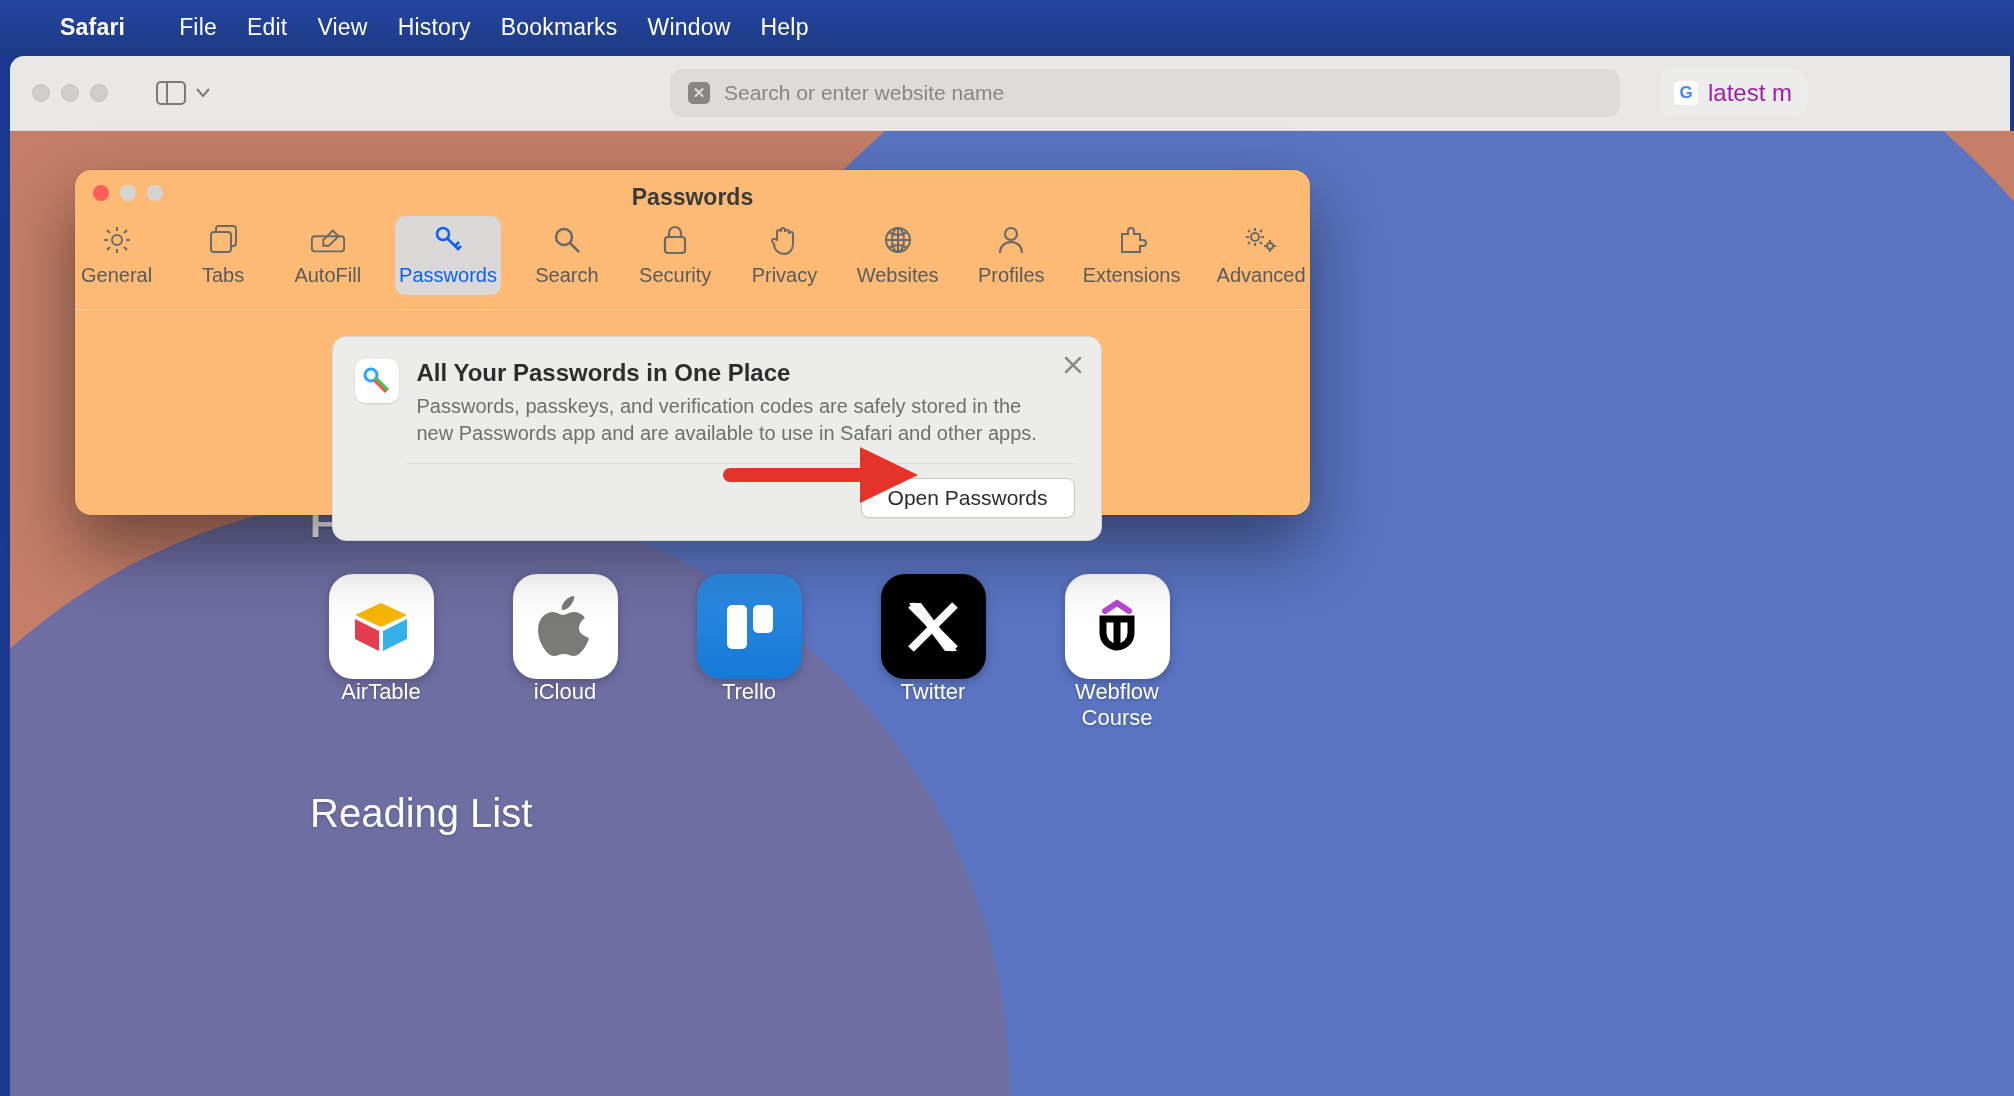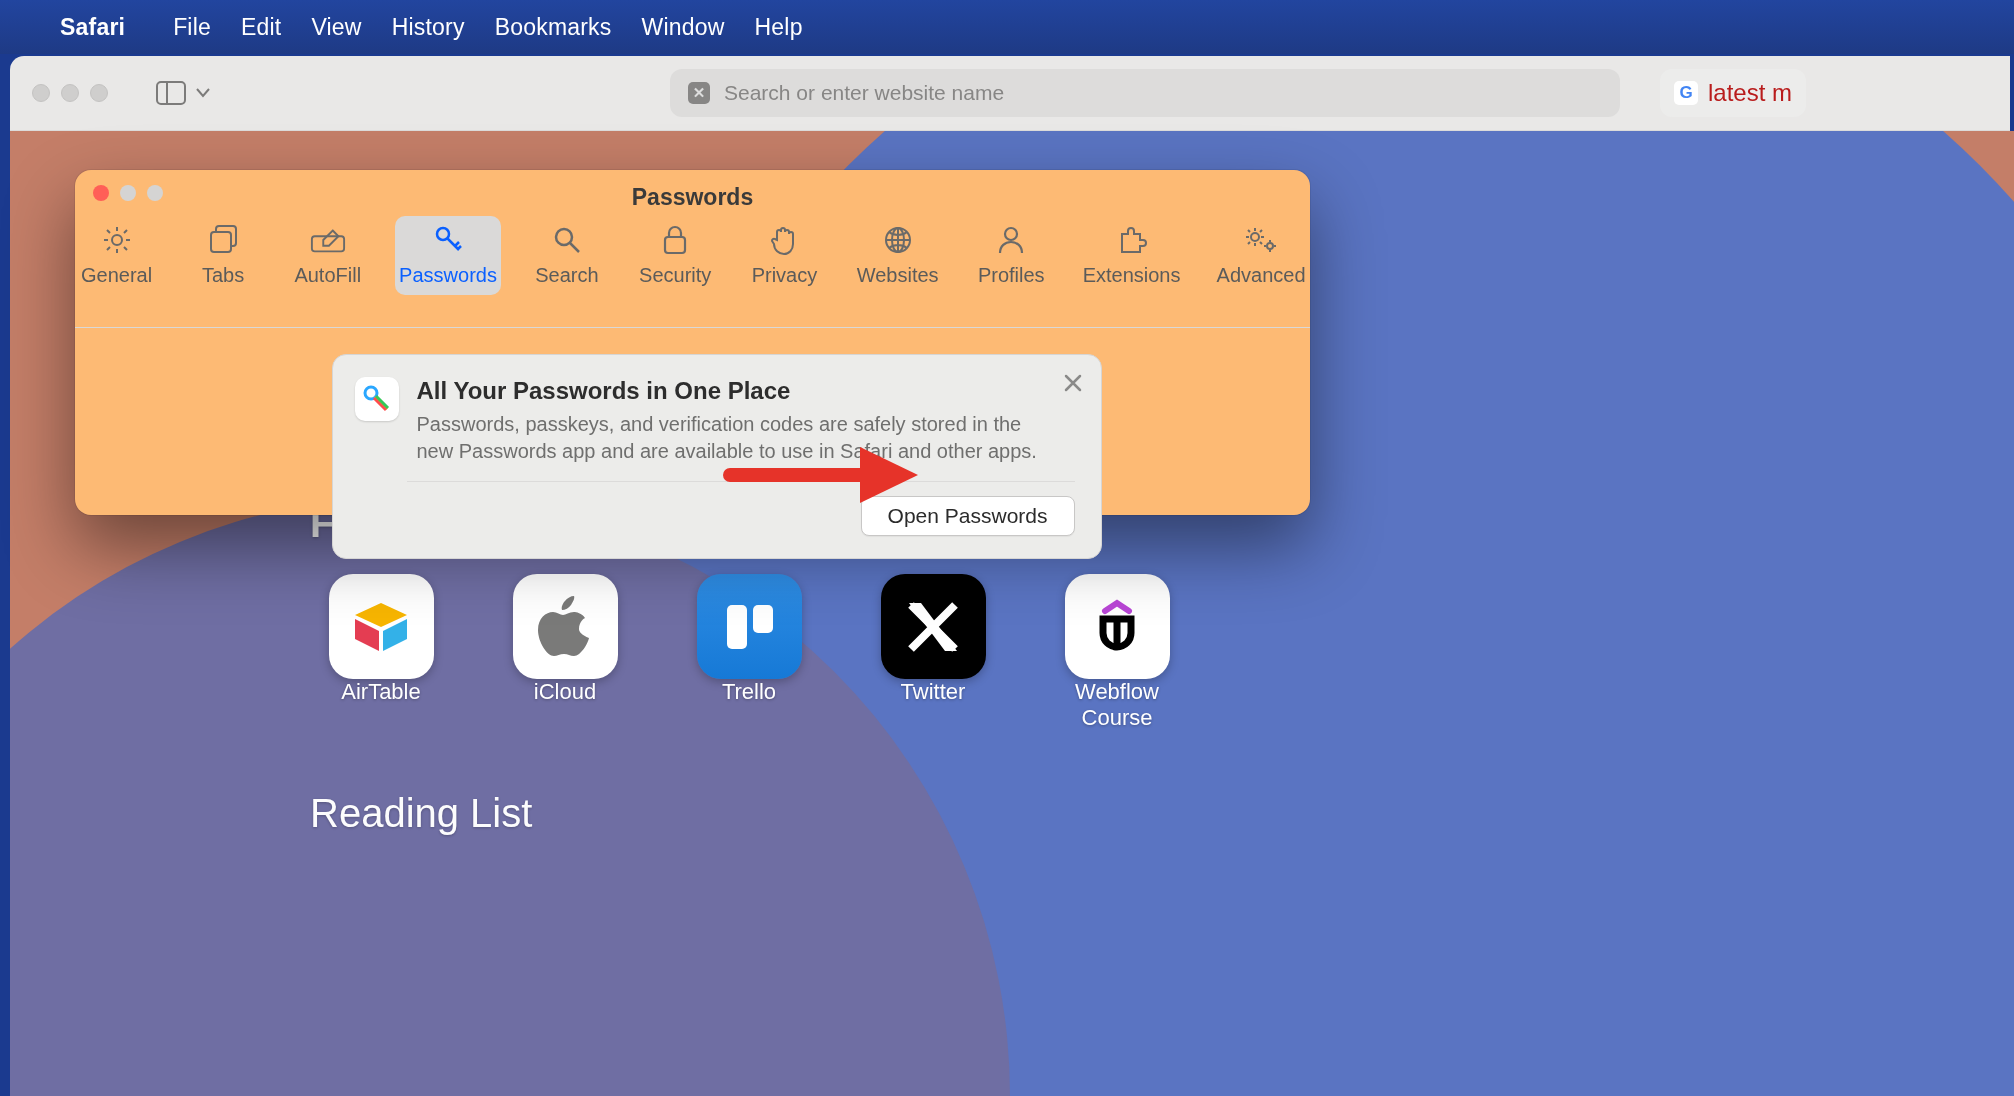--- a/index.html
+++ b/index.html
@@ -1,36 +1,36 @@
 <!DOCTYPE html>
 <html><head>
 <meta charset="utf-8">
 <style>
 * { margin: 0; padding: 0; box-sizing: border-box; font-family: -apple-system, BlinkMacSystemFont, "Helvetica Neue", sans-serif; }
 body { width: 2014px; height: 1096px; overflow: hidden; background: #1b3a8f; position: relative; }
 
 
 .menubar { height: 54px; background: linear-gradient(180deg, #22459f 0%, #1e3a85 100%); display: flex; align-items: center; padding: 0 24px; gap: 30px; color: #fff; font-size: 23px; }
 .menubar .apple { font-size: 28px; }
-.menubar .app { font-weight: 700; margin-left: 6px; margin-right: 18px;}
+.menubar .app { font-weight: 700; margin-left: 6px; margin-right: 24px;}
 .menubar span { letter-spacing: .2px; }
 
 
 .safari-window { position: absolute; top: 56px; left: 10px; right: 0; width: 2000px; }
 .toolbar { height: 75px; background: #e9e8e7; border-top-left-radius: 14px; border-top-right-radius: 0; display: flex; align-items: center; padding: 0 22px; gap: 20px; border-bottom: 1px solid #dcdbda; }
 .traffic { display: flex; gap: 11px; }
 .traffic .dot { width: 18px; height: 18px; border-radius: 50%; background: #cfcecd; border: 1px solid #c4c3c2; }
 .sidebar-toggle { display: flex; align-items: center; gap: 10px; margin-left: 28px;}
 .sidebar-toggle svg { display:block; }
 .address { margin-left: 440px; width: 950px; height: 48px; background: #dddcdb; border-radius: 12px; display: flex; align-items: center; padding: 0 18px; gap: 14px; }
 .address .badge { width: 22px; height: 22px; border-radius: 5px; background: #878685; color: #dddddd; font-size: 15px; display:flex; align-items:center; justify-content:center; font-weight:700;}
 .address .ph { color: #878685; font-size: 21px; }
 .tabpill { margin-left: 20px; height: 48px; background: #ececeb; border-radius: 12px; display: flex; align-items: center; padding: 0 14px; gap: 10px; }
 .tabpill .g { width: 24px; height: 24px; border-radius: 5px; background: #fff; color:#4285f4; font-weight:700; display:flex; align-items:center; justify-content:center; font-size:17px;}
-.tabpill span { color: #b91c1c; font-size: 24px; }
+.tabpill span { color: #a21caf; font-size: 24px; }
 
 
 .startpage { position: absolute; top: 131px; left: 10px; right: 0; bottom: 0; background: #c47e68; overflow:hidden;}
 .startpage .wave1 { position:absolute; top:-200px; right:-200px; width:1600px; height:1600px; border-radius:50%; background:#5a74c2;}
 .startpage .wave2 { position:absolute; bottom:-600px; left:-200px; width:1200px; height:1200px; border-radius:50%; background:#6f6ea3;}
 .startpage::after{content:''; position:absolute; inset:0; background:rgba(0,0,0,0);}
 
 .favorites { position: absolute; top: 370px; left: 300px; z-index: 5; }
 .favorites h2 { color: #fff; font-size: 40px; font-weight: 700; margin-bottom: 28px; text-shadow: 0 1px 3px rgba(0,0,0,.25);}
 .favrow { display: flex; gap: 42px; }
@@ -42,21 +42,21 @@
 
 
 .prefs { position: absolute; top: 170px; left: 75px; width: 1235px; height: 345px; background: #fdba74; border-radius: 16px; box-shadow: 0 32px 70px rgba(0,0,0,.45), 0 0 0 1px rgba(0,0,0,.07); z-index: 30; }
 .prefs .titlebar { height: 40px; display:flex; align-items:center; padding: 6px 18px 0; }
 .prefs .traffic2 { display:flex; gap:11px;}
 .prefs .traffic2 .d { width: 16px; height:16px; border-radius:50%;}
 .prefs .traffic2 .r { background:#ff5f57;}
 .prefs .traffic2 .y { background:#d5d4d3;}
 .prefs .traffic2 .g2 { background:#d5d4d3;}
 .prefs .title { position:absolute; top: 14px; left:0; right:0; text-align:center; font-weight:700; font-size:23px; color:#3a3a3a;}
-.prefs .tabs { display:flex; justify-content:center; gap: 28px; padding: 6px 0 32px; border-bottom: 1px solid #d9d8d7;}
+.prefs .tabs { display:flex; justify-content:center; gap: 28px; padding: 6px 0 14px; border-bottom: 1px solid #d9d8d7;}
 .ptab { display:flex; flex-direction:column; align-items:center; gap:6px; padding:6px 12px 8px; border-radius:10px; color:#5b5b5a; font-size:20px; min-width: 74px;}
 .ptab.sel { background:#dad9d8; color:#0a60ff;}
 .ptab.sel .ico { color:#0a60ff;}
 .ptab .ico { width:36px; height:36px; display:flex; align-items:center; justify-content:center; color:#6a6a69;}
 
 .panel { padding: 26px 0 0 0; display:flex; justify-content:center; }
 .card { width: 770px; border: 1px solid #d6d5d4; border-radius: 14px; background:#ececea; padding: 22px 26px 22px 22px; position:relative;margin-left:48px;}
 .card .x { position:absolute; top:14px; right:18px; color:#8a8a89; font-size:26px; }
 .card .row1 { display:flex; gap:18px; align-items:flex-start;}
 .appicon { width:44px; height:44px; border-radius:10px; background:#fff; display:flex; align-items:center; justify-content:center; box-shadow: 0 1px 2px rgba(0,0,0,.15);}

